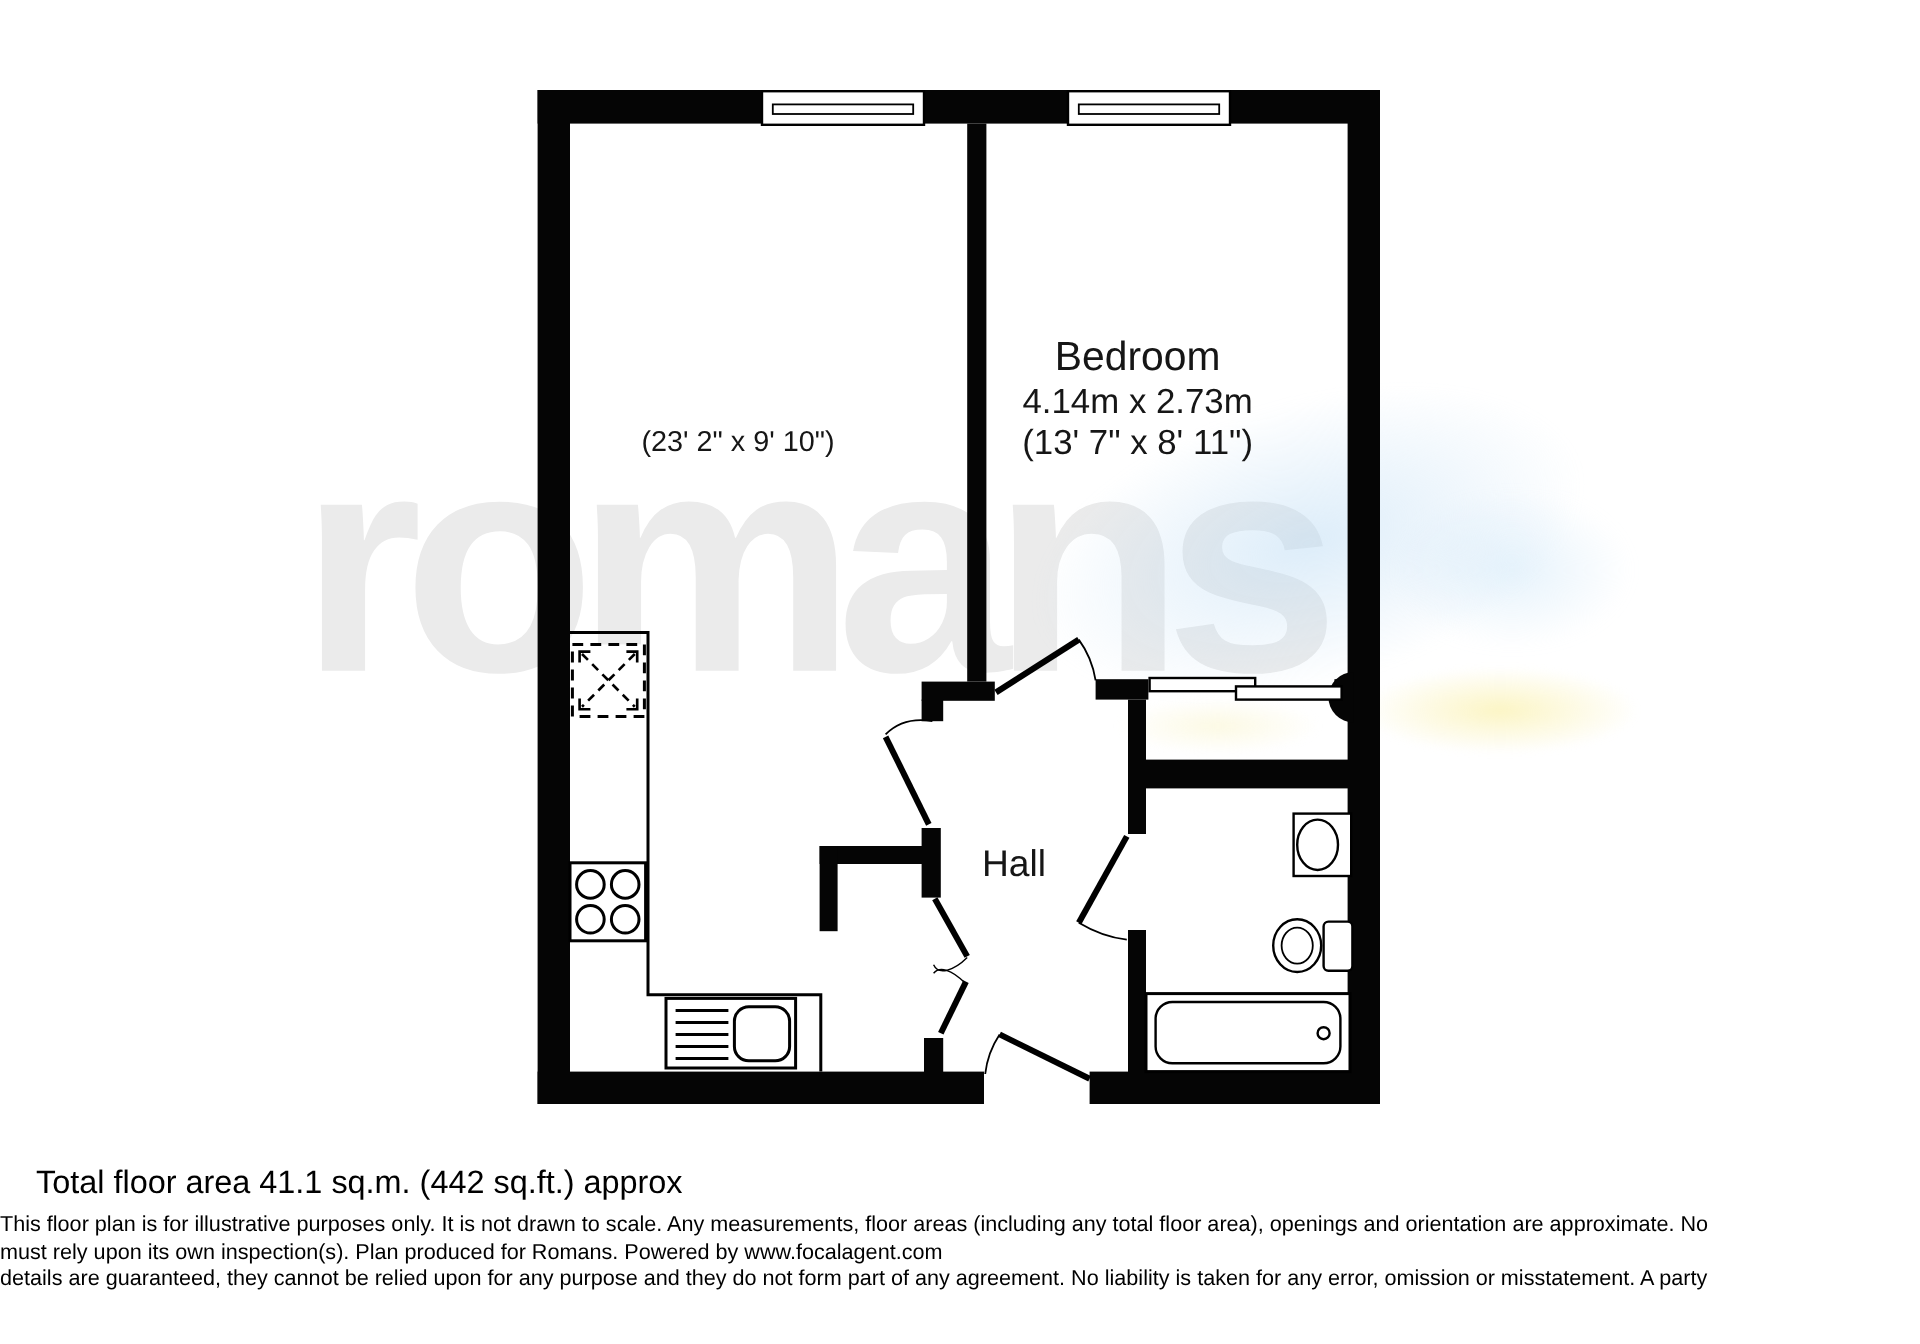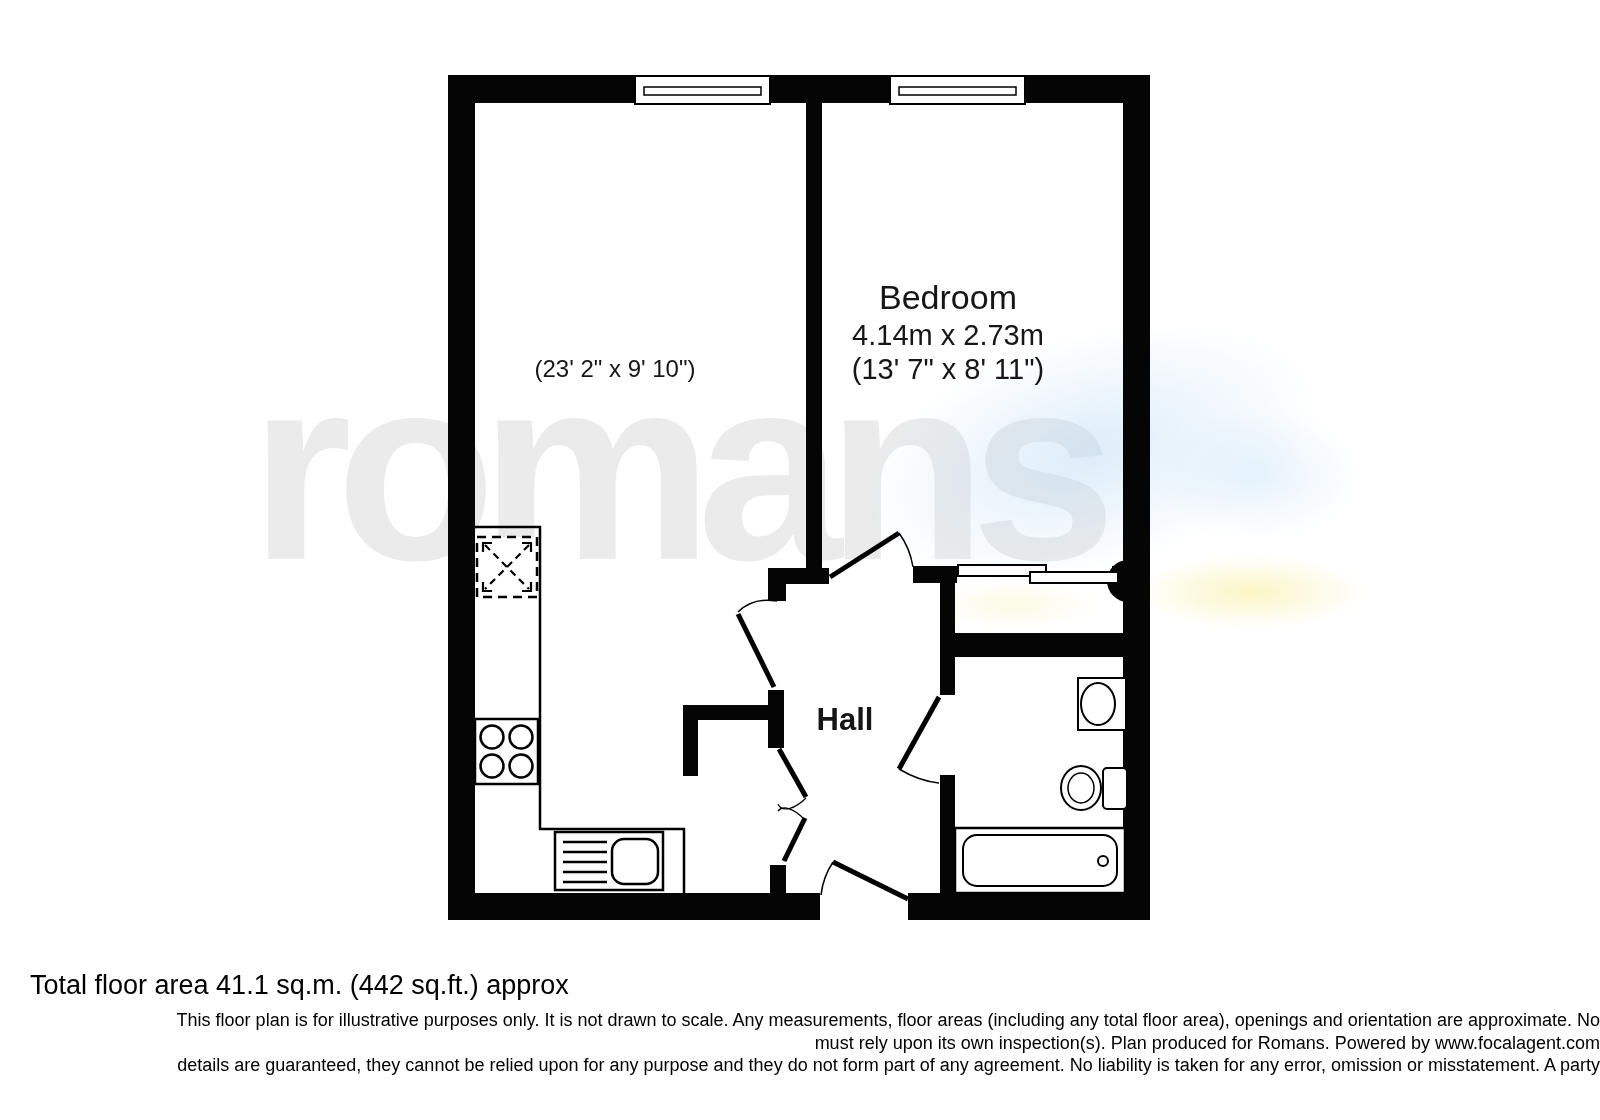--- a/index.html
+++ b/index.html
@@ -25,29 +25,29 @@
     filter:blur(3px);}
   #plan-svg{position:absolute;left:0;top:0;z-index:3;}
   
   .room-label{position:absolute;z-index:4;text-align:center;color:#161616;}
   .room-name{font-size:28px;line-height:33px;}
   .room-dims{font-size:24px;line-height:29px;}
   #bedroom-label{left:798px;top:276px;width:300px;}
   #bedroom-label .room-name{font-size:34px;line-height:42px;}
   #bedroom-label .room-dims{font-size:29px;line-height:34px;}
   #kitchen-label{left:440px;top:354px;width:350px;}
-  #hall-label{left:795px;top:702px;width:100px;font-size:31px;line-height:36px;font-weight:bold;}
+  #hall-label{left:795px;top:702px;width:100px;font-size:31px;line-height:36px;}
   #bathroom-label{left:917px;top:674px;width:160px;}
   #bathroom-label .room-name{font-size:22px;line-height:27px;}
   #bathroom-label .dim1{font-size:19px;line-height:23px;}
   #bathroom-label .dim2{font-size:18px;line-height:22px;}
   
   #footer{position:absolute;left:0;top:0;width:1600px;z-index:4;color:#000;}
   #total-area{position:absolute;left:30px;top:970px;font-size:27px;white-space:nowrap;}
-  #disclaimer{position:absolute;left:0;top:1009px;width:1600px;text-align:right;
+  #disclaimer{position:absolute;left:0;top:1009px;width:1600px;text-align:left;
     font-size:18px;line-height:22.5px;}
   #disclaimer div{white-space:nowrap;}
 </style>
 </head>
 <body>
 
 <div id="stage">
 
   <div id="watermark">romans</div>
   <div class="blob" id="blob-blue"></div>

